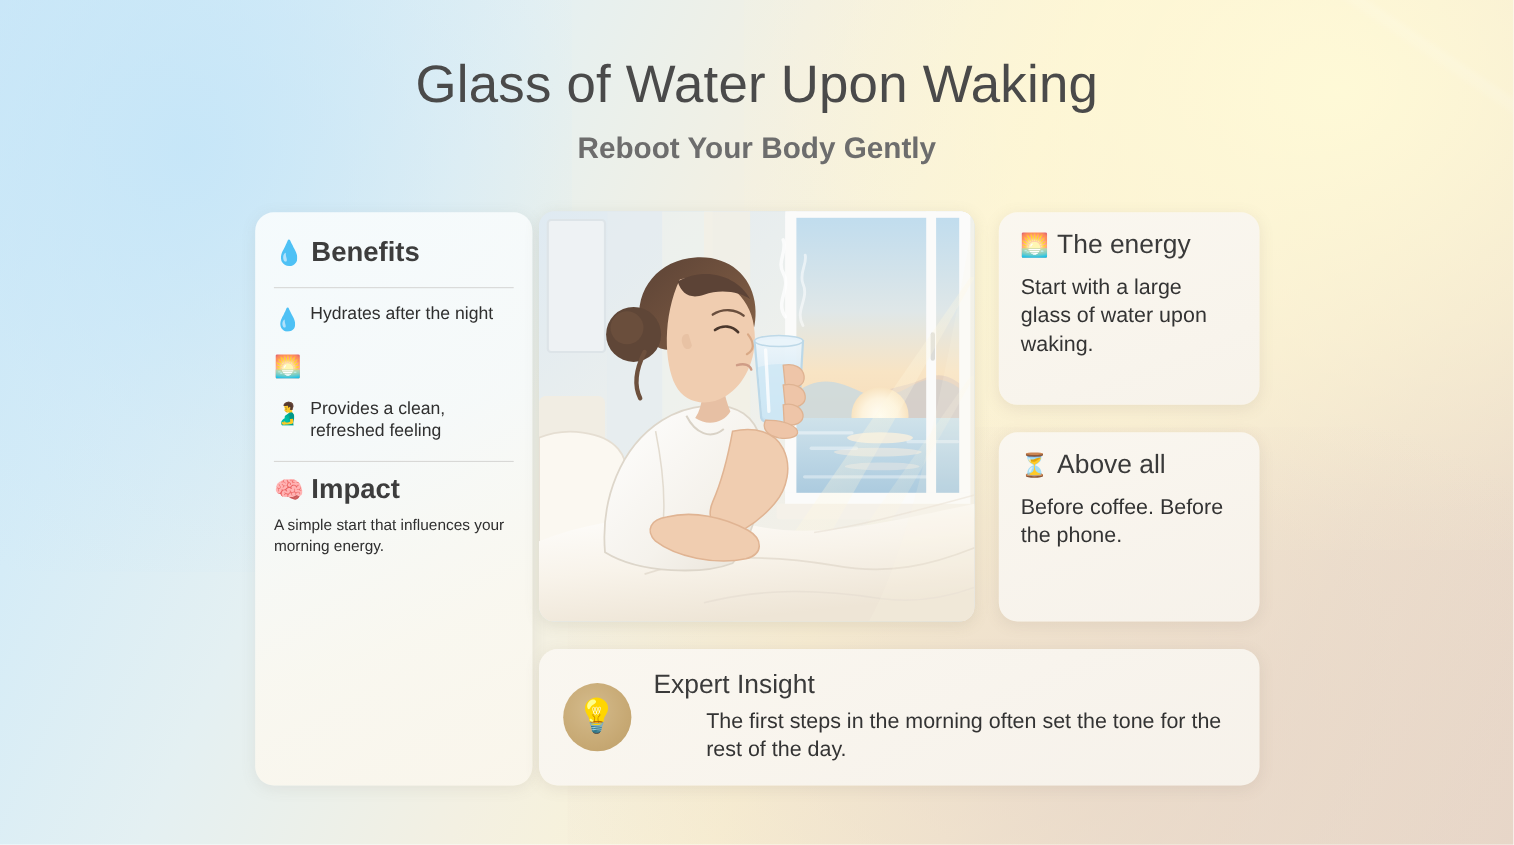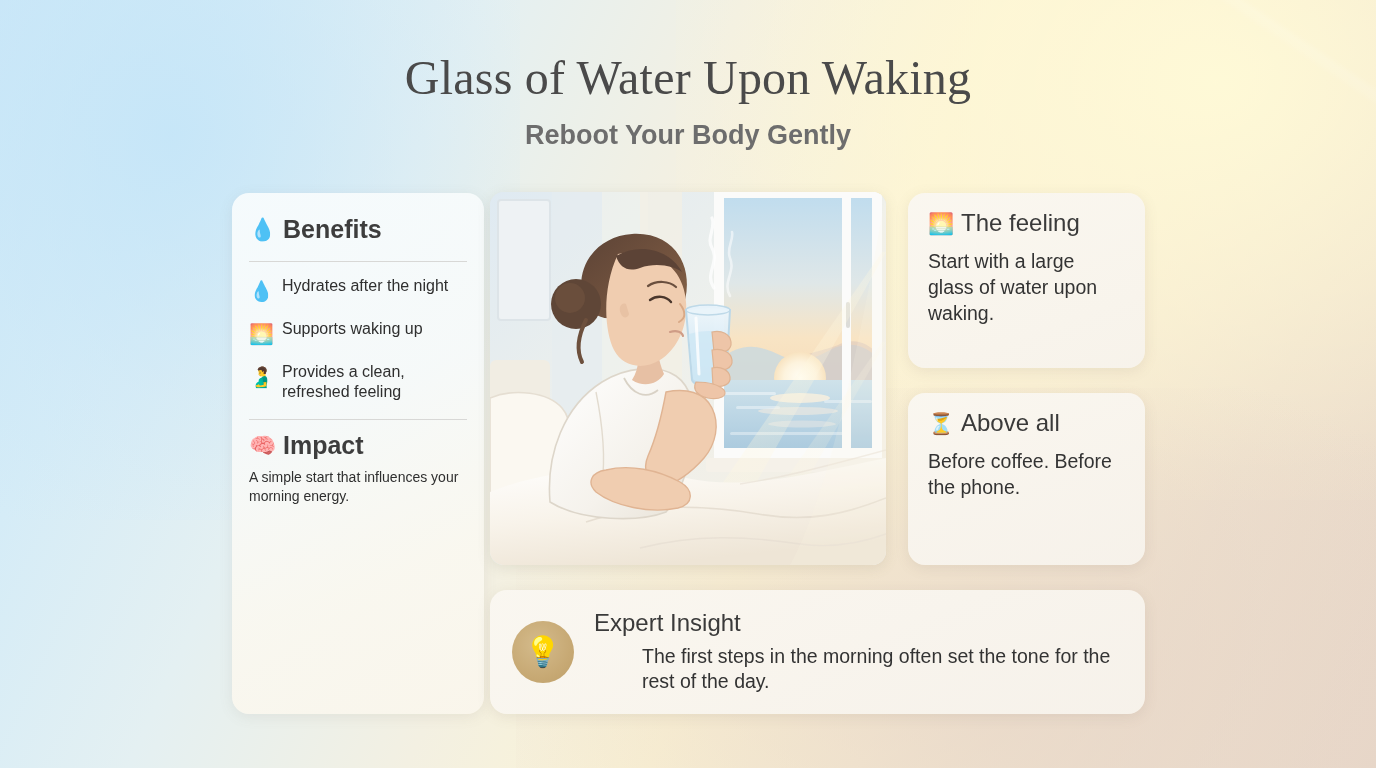--- a/index.html
+++ b/index.html
@@ -98,21 +98,20 @@
     text-align: center;
     pointer-events: none;
   }
   .title {
     font-size: 48px;
     font-weight: 400;
     color: #4a4a4a;
     letter-spacing: 0.2px;
     line-height: 1.15;
     margin: 0;
-    font-family: Liberation Serif, serif;
   }
   .subtitle {
     font-size: 27px;
     font-weight: 700;
     color: #6d6d6d;
     margin: 14px 0 0 0;
     line-height: 1.2;
   }
 
   
@@ -310,21 +309,20 @@
 
     <div class="rule"></div>
 
     <div class="benefit-list">
       <div class="benefit-item">
         <span class="emoji">💧</span>
         <span class="text">Hydrates after the night</span>
       </div>
       <div class="benefit-item">
         <span class="emoji">🌅</span>
-        <span class="text">Supports waking up</span>
       </div>
       <div class="benefit-item">
         <span class="emoji">🫃</span>
         <span class="text">Provides a clean, refreshed feeling</span>
       </div>
     </div>
 
     <div class="rule"></div>
 
     <div class="impact-block">
@@ -481,21 +479,21 @@
       <path d="M224 96 C214 82 230 70 222 56 C216 46 226 36 222 26" fill="none" stroke="#ffffff" stroke-width="3.2" opacity="0.75" stroke-linecap="round"></path>
       <path d="M240 104 C232 90 246 80 240 66 C236 56 244 48 242 40" fill="none" stroke="#ffffff" stroke-width="2.6" opacity="0.55" stroke-linecap="round"></path>
 
       <path d="M396 0 L396 373 L300 373 C340 300 370 150 396 0 Z" fill="#fff7e4" opacity="0.16"></path>
     </svg>
   </div>
 
   <div class="side-card c1">
     <div class="card-head">
       <span class="emoji">🌅</span>
-      <span class="label">The feeling</span>
+      <span class="label">The energy</span>
     </div>
     <div class="card-body">Start with a large glass of water upon waking.</div>
   </div>
 
   <div class="side-card c2">
     <div class="card-head">
       <span class="emoji">⏳</span>
       <span class="label">Above all</span>
     </div>
     <div class="card-body">Before coffee. Before the phone.</div>

